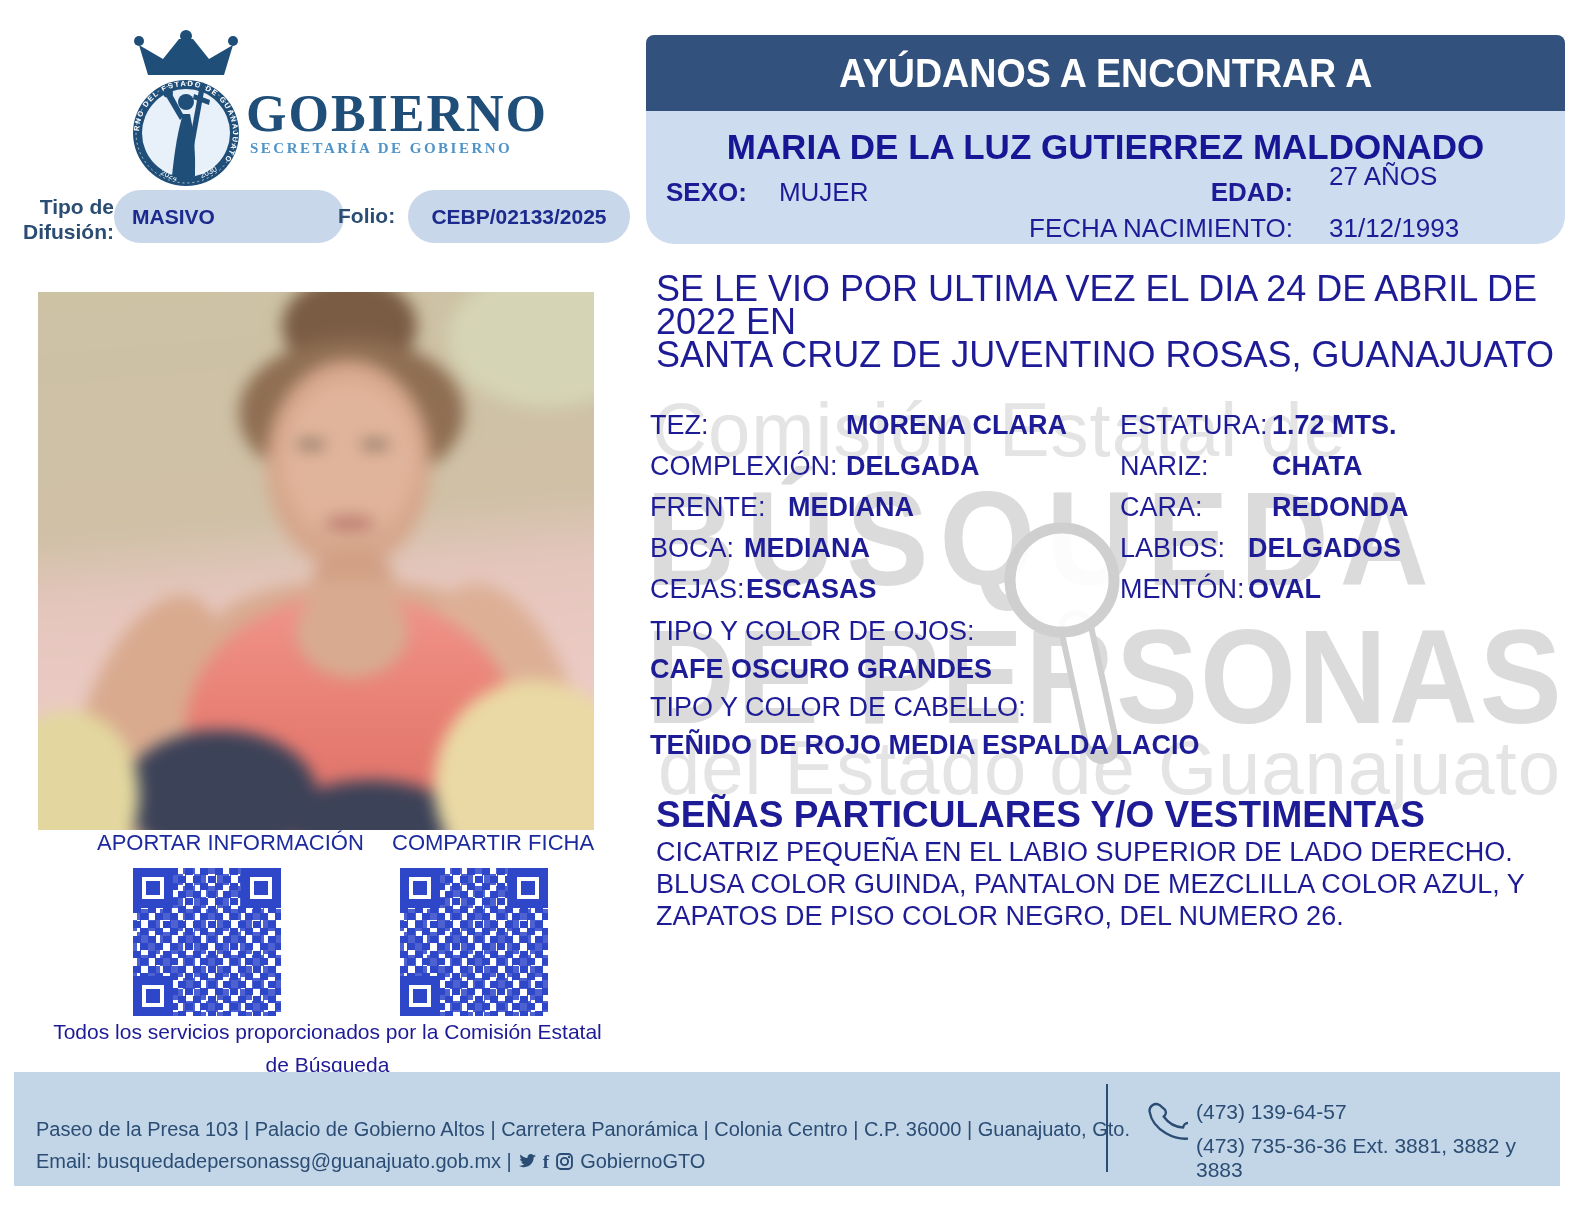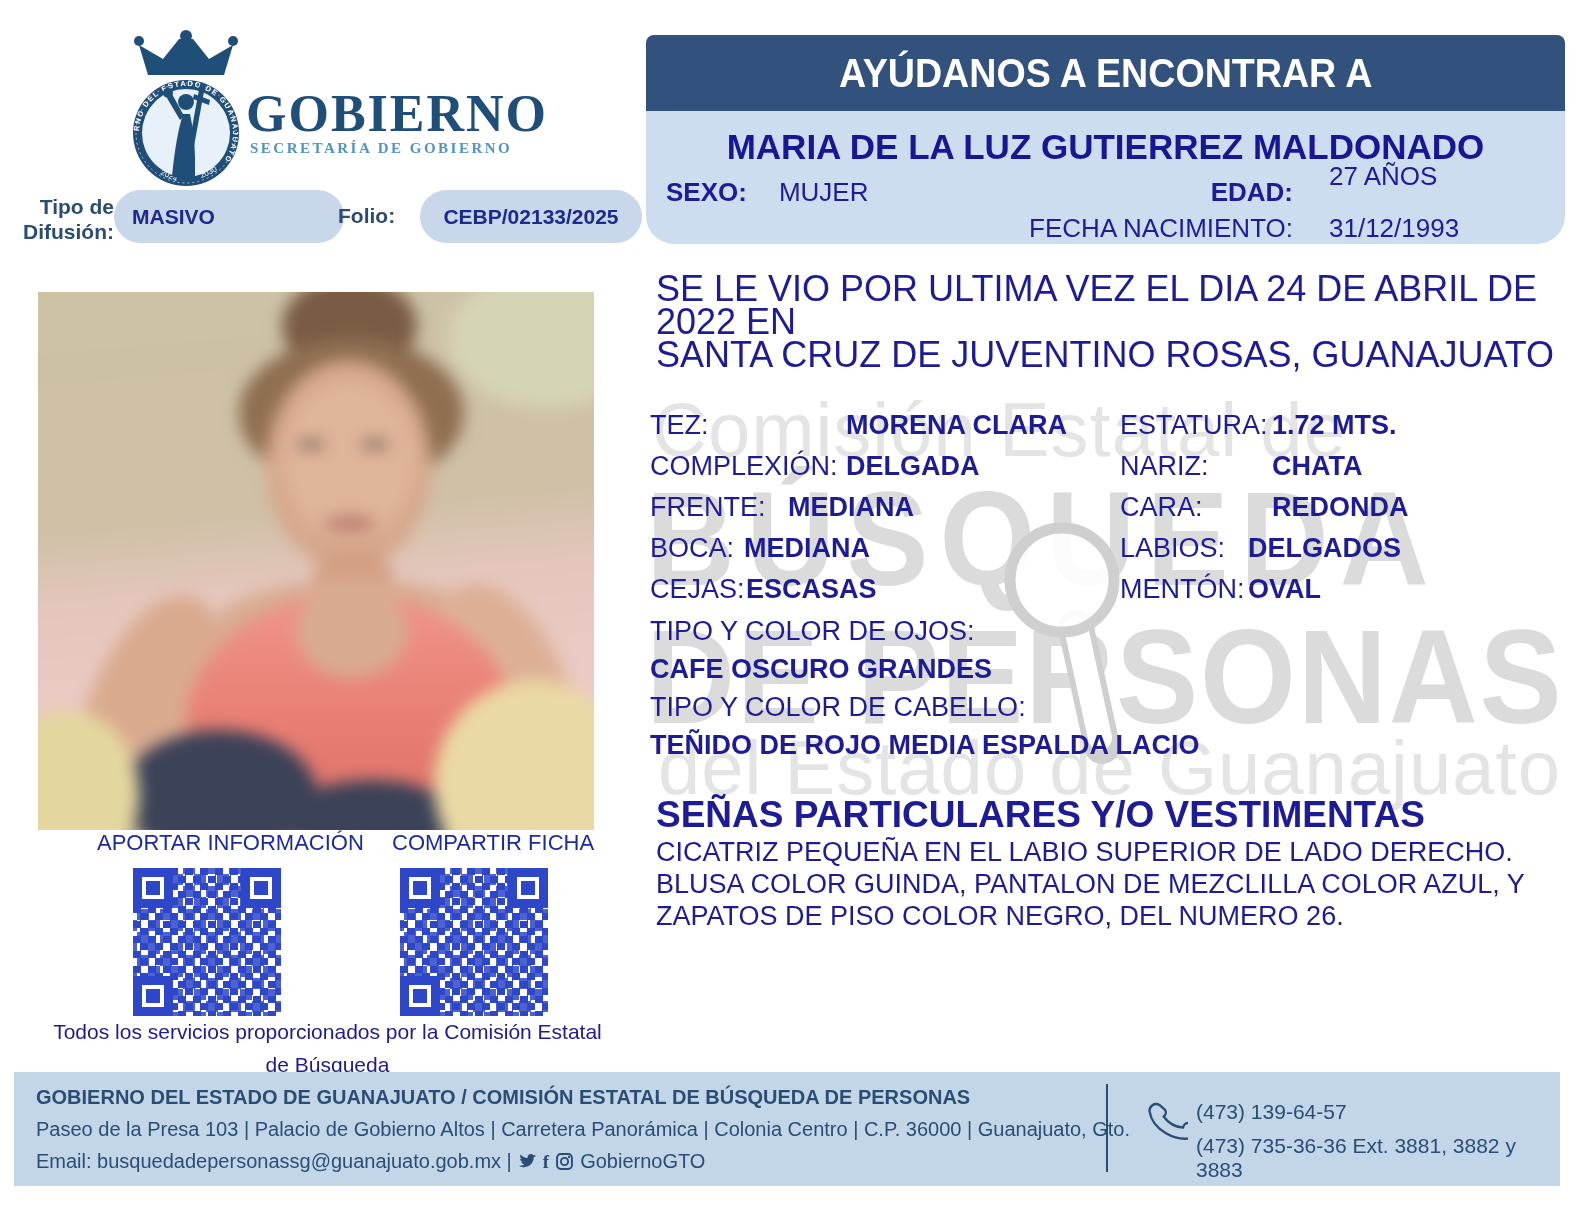--- a/index.html
+++ b/index.html
@@ -19,21 +19,21 @@
   .seal{left:126px;top:28px;}
   .gob-title{left:246px;top:84px;font-family:"Liberation Serif",serif;font-weight:bold;
              font-size:52px;color:var(--logo_blue);letter-spacing:2px;}
   .gob-sub{left:250px;top:140px;font-family:"Liberation Serif",serif;font-weight:bold;
            font-size:15px;color:var(--logo_light);letter-spacing:2.5px;}
 
   .dif-label{left:18px;top:194px;width:96px;text-align:right;font-size:21px;font-weight:bold;
              color:var(--slate);white-space:pre-line;line-height:1.2;}
   .pill{background:var(--pill);border-radius:27px;height:53px;display:flex;align-items:center;}
   .pill1{left:114px;top:190px;width:212px;padding-left:18px;}
-  .pill2{left:420px;top:190px;width:222px;justify-content:center;}
+  .pill2{left:408px;top:190px;width:222px;justify-content:center;}
   .pill span{font-size:21px;font-weight:bold;color:#1b2a8c;}
   .folio-label{left:338px;top:204px;font-size:21px;font-weight:bold;color:var(--slate);}
 
   
   .banner{left:646px;top:35px;width:919px;height:76px;background:var(--banner);
           border-radius:8px 8px 0 0;display:flex;align-items:center;justify-content:center;z-index:1;}
   .banner span{color:#ffffff;font-size:40px;font-weight:bold;letter-spacing:0;transform:scaleX(.94);white-space:nowrap;}
   .panel{left:646px;top:111px;width:919px;height:133px;background:var(--panel);
          border-radius:0 0 28px 28px;z-index:1;}
   .p-name{position:absolute;left:0;top:16px;width:100%;text-align:center;font-size:35px;
@@ -292,21 +292,20 @@
     <div class="finder f-tl"></div>
     <div class="finder f-tr"></div>
     <div class="finder f-bl"></div>
   </div>
 </div>
 
 <div class="abs disclaimer">Todos los servicios proporcionados por la Comisión Estatal de Búsqueda
 de Personas son gratuitos, incluyendo la realización de esta ficha.</div>
 
 <div class="abs footer">
-  <div class="f-org">GOBIERNO DEL ESTADO DE GUANAJUATO  /  COMISIÓN ESTATAL DE BÚSQUEDA DE PERSONAS</div>
   <div class="f-addr">Paseo de la Presa 103   |   Palacio de Gobierno Altos   |   Carretera Panorámica   |  Colonia Centro   |   C.P. 36000   |  Guanajuato, Gto.</div>
   <div class="f-email">
     <span>Email: busquedadepersonassg@guanajuato.gob.mx   |</span>
     <svg width="17" height="15" viewBox="0 0 16 14">
         <path fill="#2b4d74" d="M16,1.7c-.6.3-1.2.4-1.9.5.7-.4,1.2-1,1.4-1.8-.6.4-1.3.6-2.1.8C12.8.5,12,0,11.1,0,9.4,0,8,1.4,8,3.1c0,.2,0,.5.1.7C5.4,3.7,3.1,2.4,1.5.5,1.2,1,1.1,1.5,1.1,2.1c0,1.1.5,2,1.4,2.6-.5,0-1-.2-1.4-.4v0c0,1.5,1.1,2.8,2.5,3.1-.3.1-.5.1-.8.1-.2,0-.4,0-.6-.1.4,1.2,1.5,2.1,2.9,2.2-1.1.8-2.4,1.3-3.9,1.3H0c1.4.9,3.1,1.4,4.8,1.4,5.8,0,9-4.8,9-9v-.4C14.9,2.9,15.5,2.3,16,1.7z"></path>
       </svg>
     <span class="fb-f">f</span>
     <svg width="17" height="17" viewBox="0 0 16 16">
         <rect x="1" y="1" width="14" height="14" rx="3.5" fill="none" stroke="#2b4d74" stroke-width="1.8"></rect>
         <circle cx="8" cy="8" r="3.4" fill="none" stroke="#2b4d74" stroke-width="1.8"></circle>

